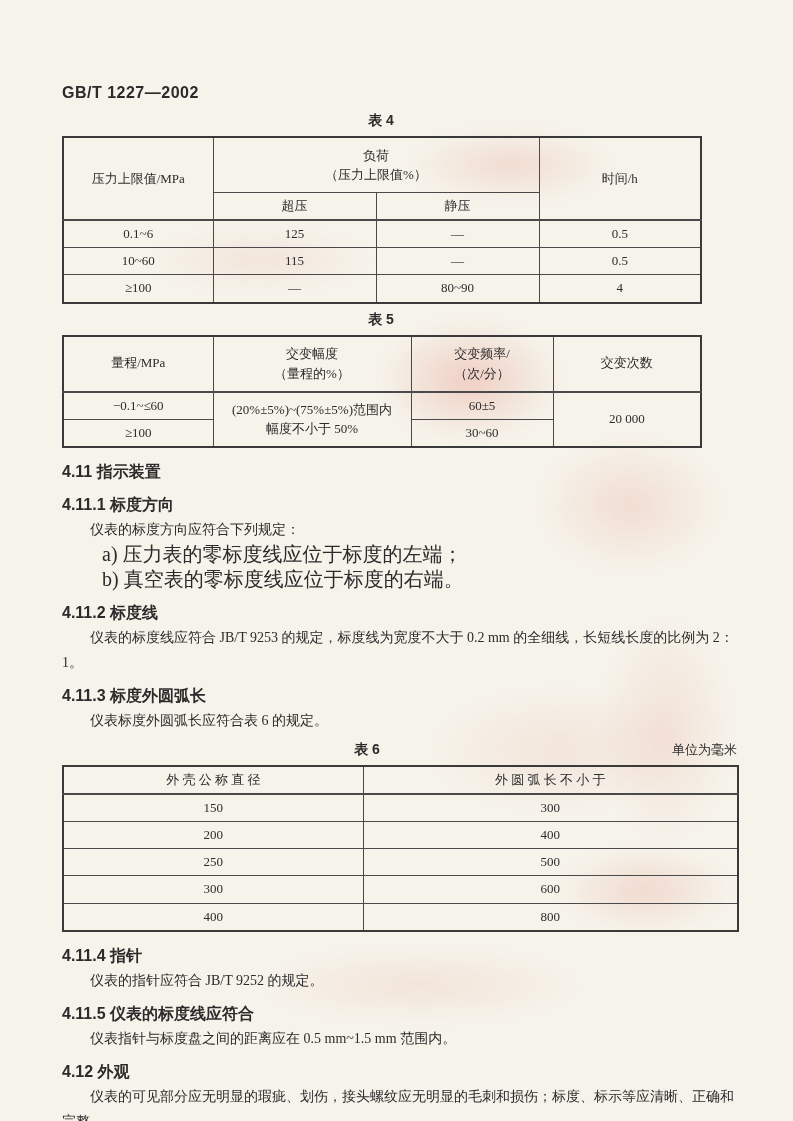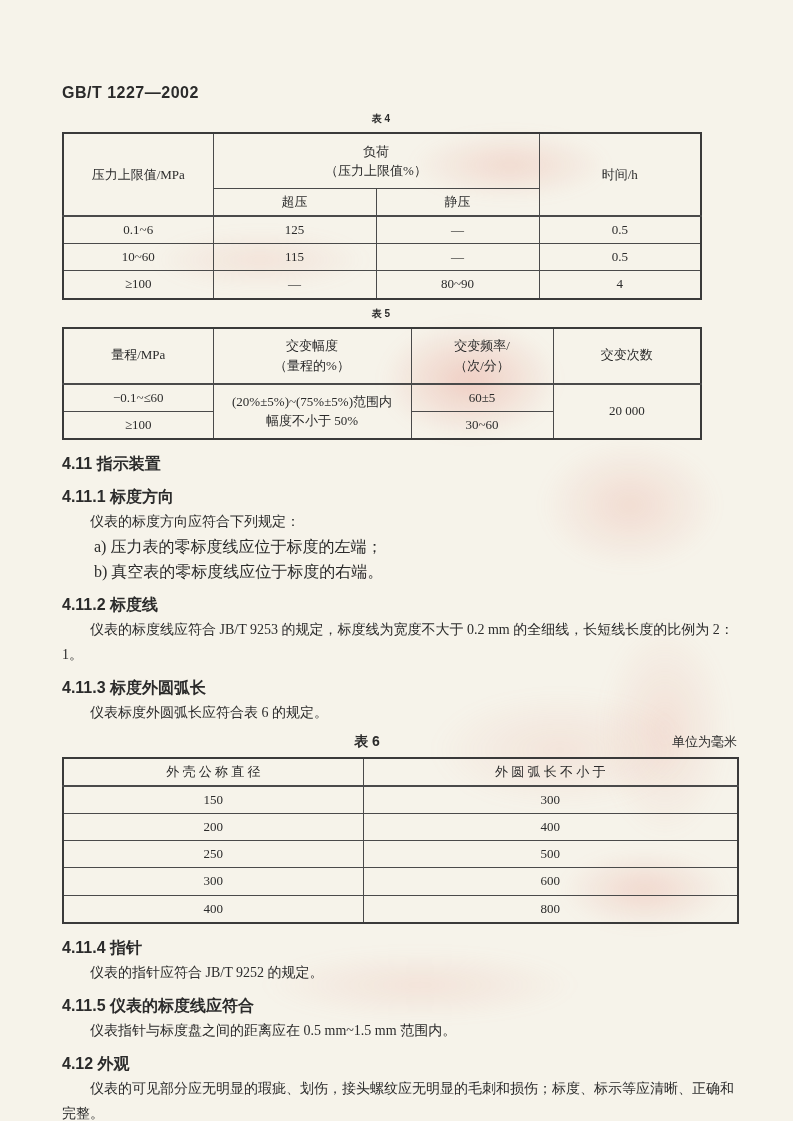--- a/index.html
+++ b/index.html
@@ -16,21 +16,21 @@
     position:absolute; inset:0;
     padding:84px 76px 0 62px;
     box-sizing:border-box;
   }
   .doc-number {
     font-family:"Liberation Sans","DejaVu Sans",sans-serif;
     font-weight:bold; font-size:16px; letter-spacing:.5px;
     margin-bottom:6px;
   }
   .tbl-caption {
-    text-align:center; font-weight:bold; font-size:10px;
+    text-align:center; font-weight:bold; font-size:14px;
     font-family:"Liberation Sans","DejaVu Sans",sans-serif;
     margin:10px 0 6px;
   }
   .cap45 { width:638px; }
   .cap6row {
     width:675px; display:flex; margin:8px 0 6px;
   }
   .cap6row .spacer { flex:1; }
   .cap6row .cap { font-weight:bold; font-size:14px; font-family:"Liberation Sans","DejaVu Sans",sans-serif; }
   .cap6row .unit { font-size:13px; font-family:"Liberation Sans","DejaVu Sans",sans-serif; }
@@ -45,21 +45,21 @@
     font-family:"Liberation Serif","DejaVu Serif",serif;
   }
   .t45 .hdr-row th, .t6 .hdr th { border-bottom-width:2px; }
   .two-line { line-height:1.5; }
   .sec-h {
     font-family:"Liberation Sans","DejaVu Sans",sans-serif;
     font-weight:bold; font-size:16px;
     margin:9px 0 0; line-height:24px;
   }
   .sec-p { font-size:14px; margin:0; line-height:25px; text-indent:2em; width:675px; }
-  .sec-li { font-size:16px; margin:0; line-height:25px; padding-left:2em; }
+  .sec-li { font-size:20px; margin:0; line-height:25px; padding-left:2em; }
 </style>
 </head>
 <body>
 
 <div class="artifact" style="left:410px;top:130px;width:200px;height:70px;background:radial-gradient(ellipse at center, rgba(226,130,115,.22), transparent 70%);"></div>
 <div class="artifact" style="left:380px;top:320px;width:180px;height:120px;background:radial-gradient(ellipse at center, rgba(222,110,95,.28), transparent 70%);"></div>
 <div class="artifact" style="left:540px;top:440px;width:180px;height:130px;background:radial-gradient(ellipse at center, rgba(226,130,115,.20), transparent 70%);"></div>
 <div class="artifact" style="left:600px;top:620px;width:130px;height:220px;background:radial-gradient(ellipse at center, rgba(226,130,115,.16), transparent 70%);"></div>
 <div class="artifact" style="left:560px;top:850px;width:170px;height:80px;background:radial-gradient(ellipse at center, rgba(222,110,95,.20), transparent 70%);"></div>
 <div class="artifact" style="left:260px;top:950px;width:320px;height:70px;background:radial-gradient(ellipse at center, rgba(226,130,115,.14), transparent 70%);"></div>

